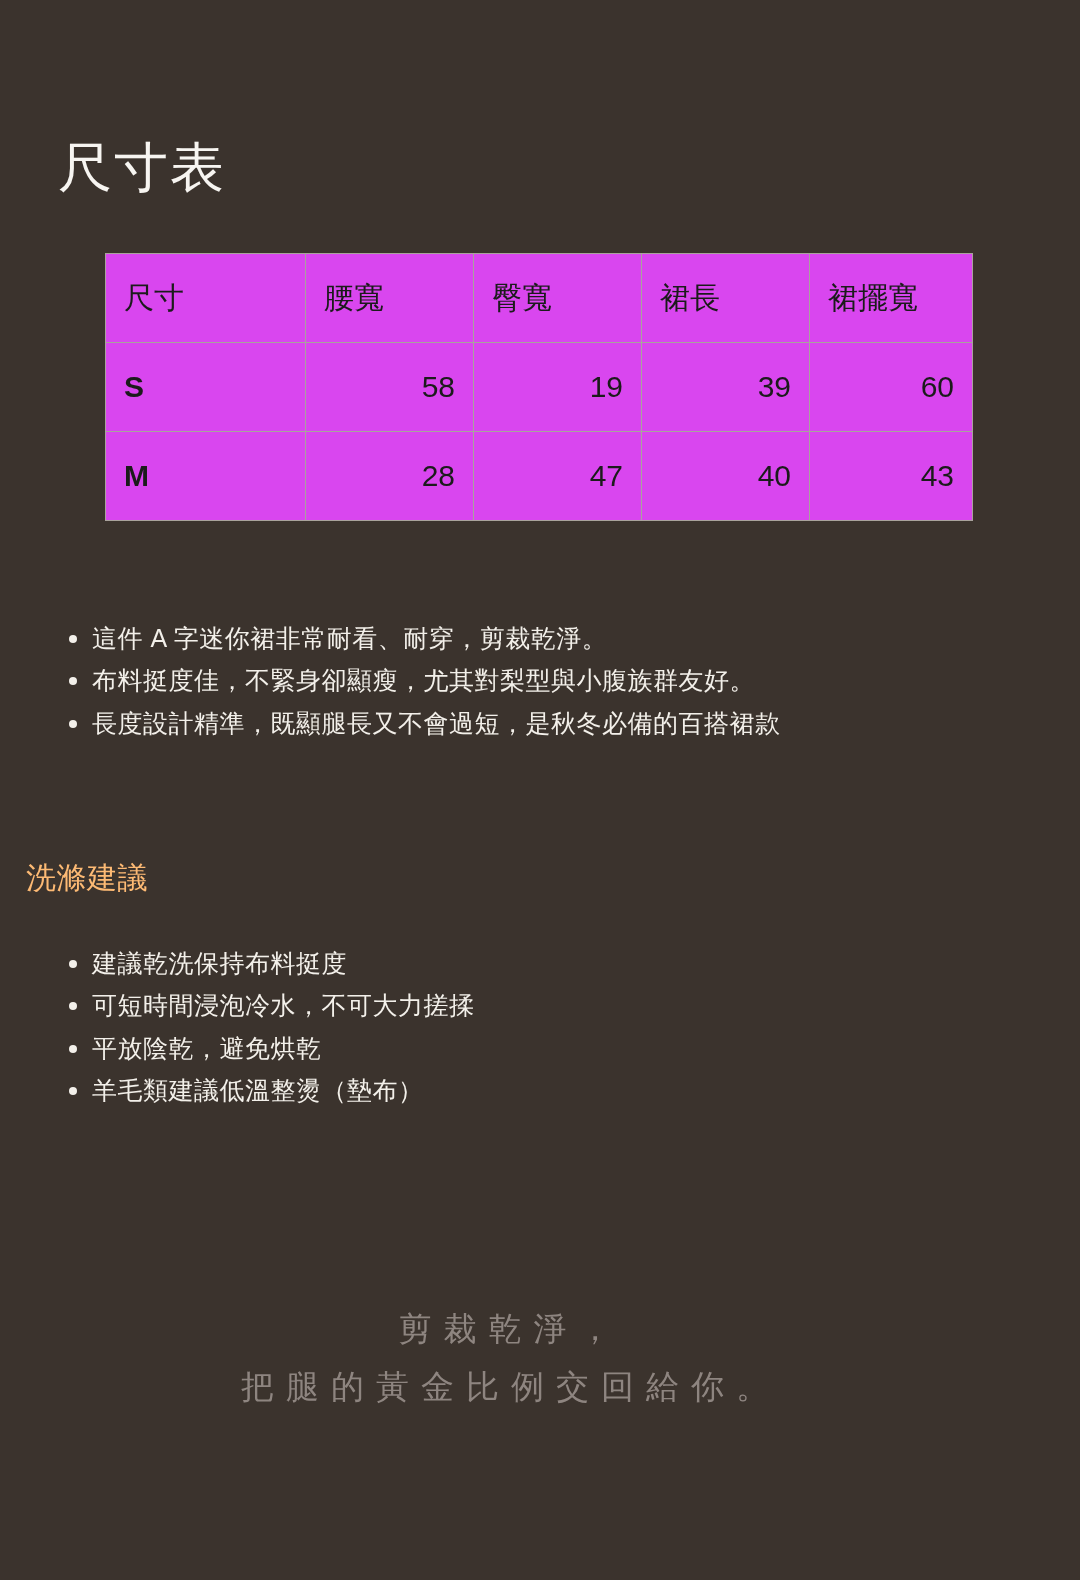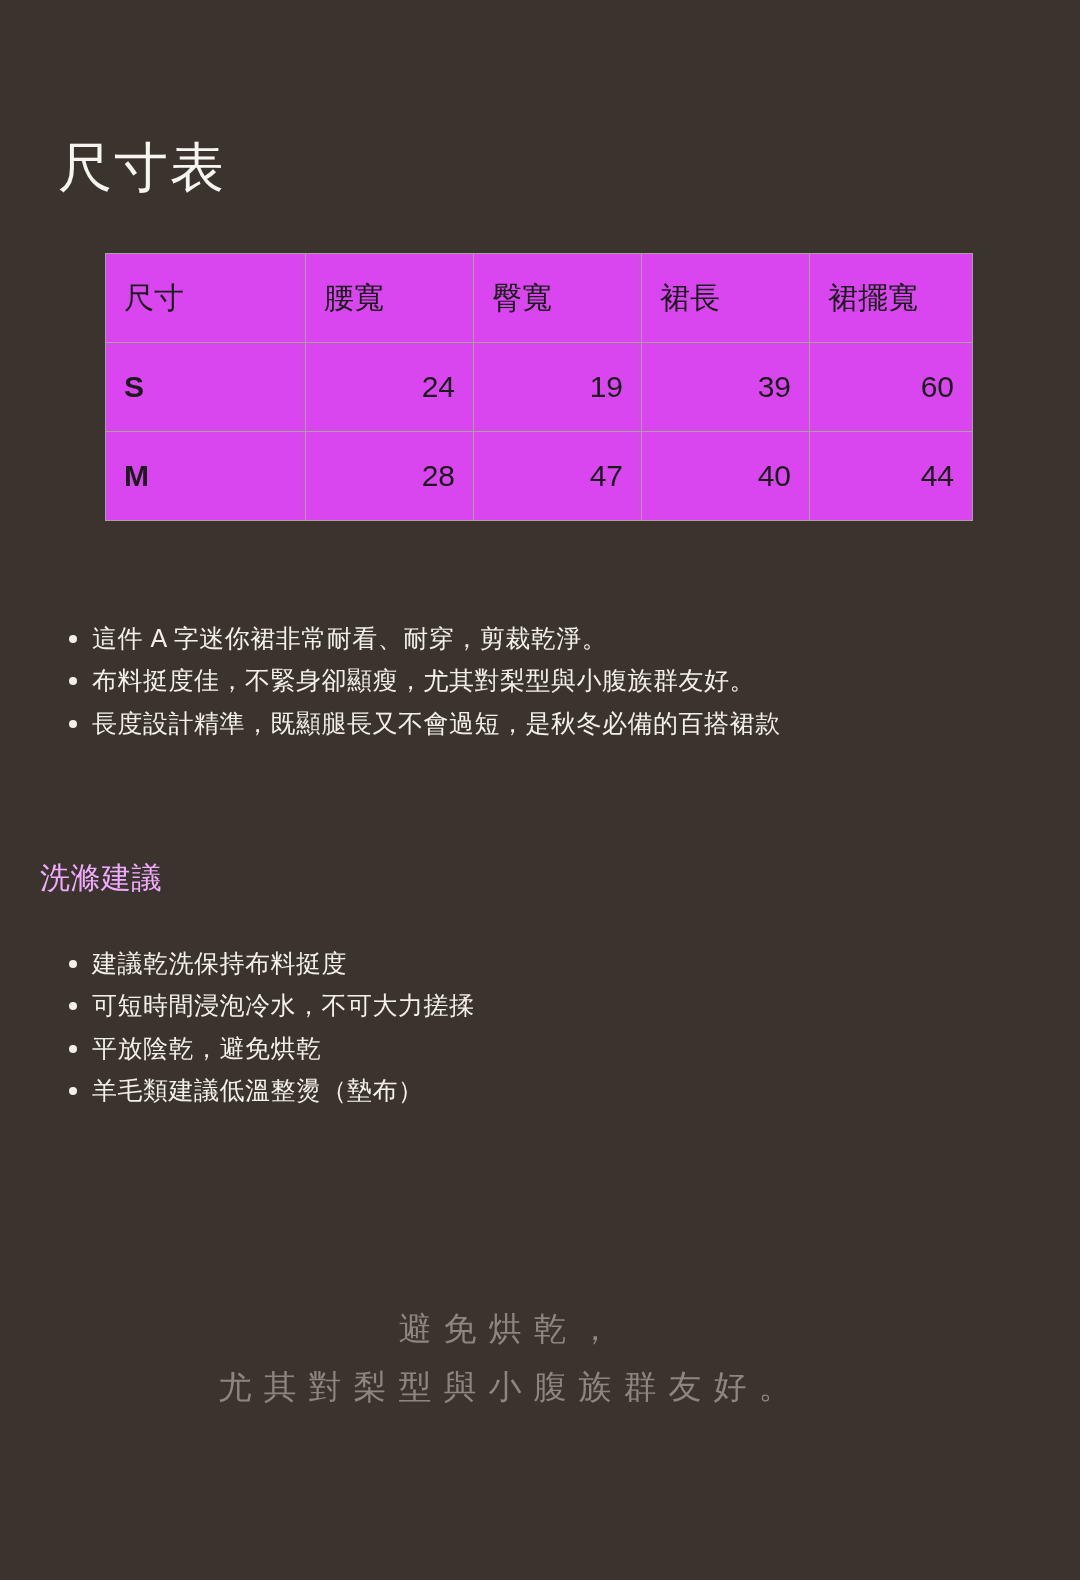--- a/index.html
+++ b/index.html
@@ -92,24 +92,24 @@
     margin: 0 0 6px 0;
     color: #f3f0ea;
     letter-spacing: 0.5px;
   }
   ul.bullets li::marker {
     font-size: 26px;
   }
 
   .care-heading {
     position: absolute;
-    left: 40px;
+    left: 26px;
     top: 858px;
     font-size: 30px;
-    color: #f0abfc;
+    color: #fdba74;
     letter-spacing: 0.5px;
   }
   .section-care {
     position: absolute;
     left: 40px;
     top: 945px;
     width: 1000px;
   }
 
   
@@ -155,31 +155,31 @@
           <th>尺寸</th>
           <th>腰寬</th>
           <th>臀寬</th>
           <th>裙長</th>
           <th>裙擺寬</th>
         </tr>
       </thead>
       <tbody>
         <tr>
           <td class="size-name">S</td>
-          <td class="num">24</td>
+          <td class="num">58</td>
           <td class="num">19</td>
           <td class="num">39</td>
           <td class="num">60</td>
         </tr>
         <tr>
           <td class="size-name">M</td>
           <td class="num">28</td>
           <td class="num">47</td>
           <td class="num">40</td>
-          <td class="num">44</td>
+          <td class="num">43</td>
         </tr>
       </tbody>
     </table>
   </div>
 
   <div class="section-features">
     <ul class="bullets">
       <li>這件 A 字迷你裙非常耐看、耐穿，剪裁乾淨。</li>
       <li>布料挺度佳，不緊身卻顯瘦，尤其對梨型與小腹族群友好。</li>
       <li>長度設計精準，既顯腿長又不會過短，是秋冬必備的百搭裙款</li>
@@ -191,17 +191,17 @@
   <div class="section-care">
     <ul class="bullets">
       <li>建議乾洗保持布料挺度</li>
       <li>可短時間浸泡冷水，不可大力搓揉</li>
       <li>平放陰乾，避免烘乾</li>
       <li>羊毛類建議低溫整燙（墊布）</li>
     </ul>
   </div>
 
   <div class="slogan">
-    <span class="line1">避免烘乾，</span>
-    <span class="line2">尤其對梨型與小腹族群友好。</span>
+    <span class="line1">剪裁乾淨，</span>
+    <span class="line2">把腿的黃金比例交回給你。</span>
   </div>
 
 </div>
 
 </body></html>

